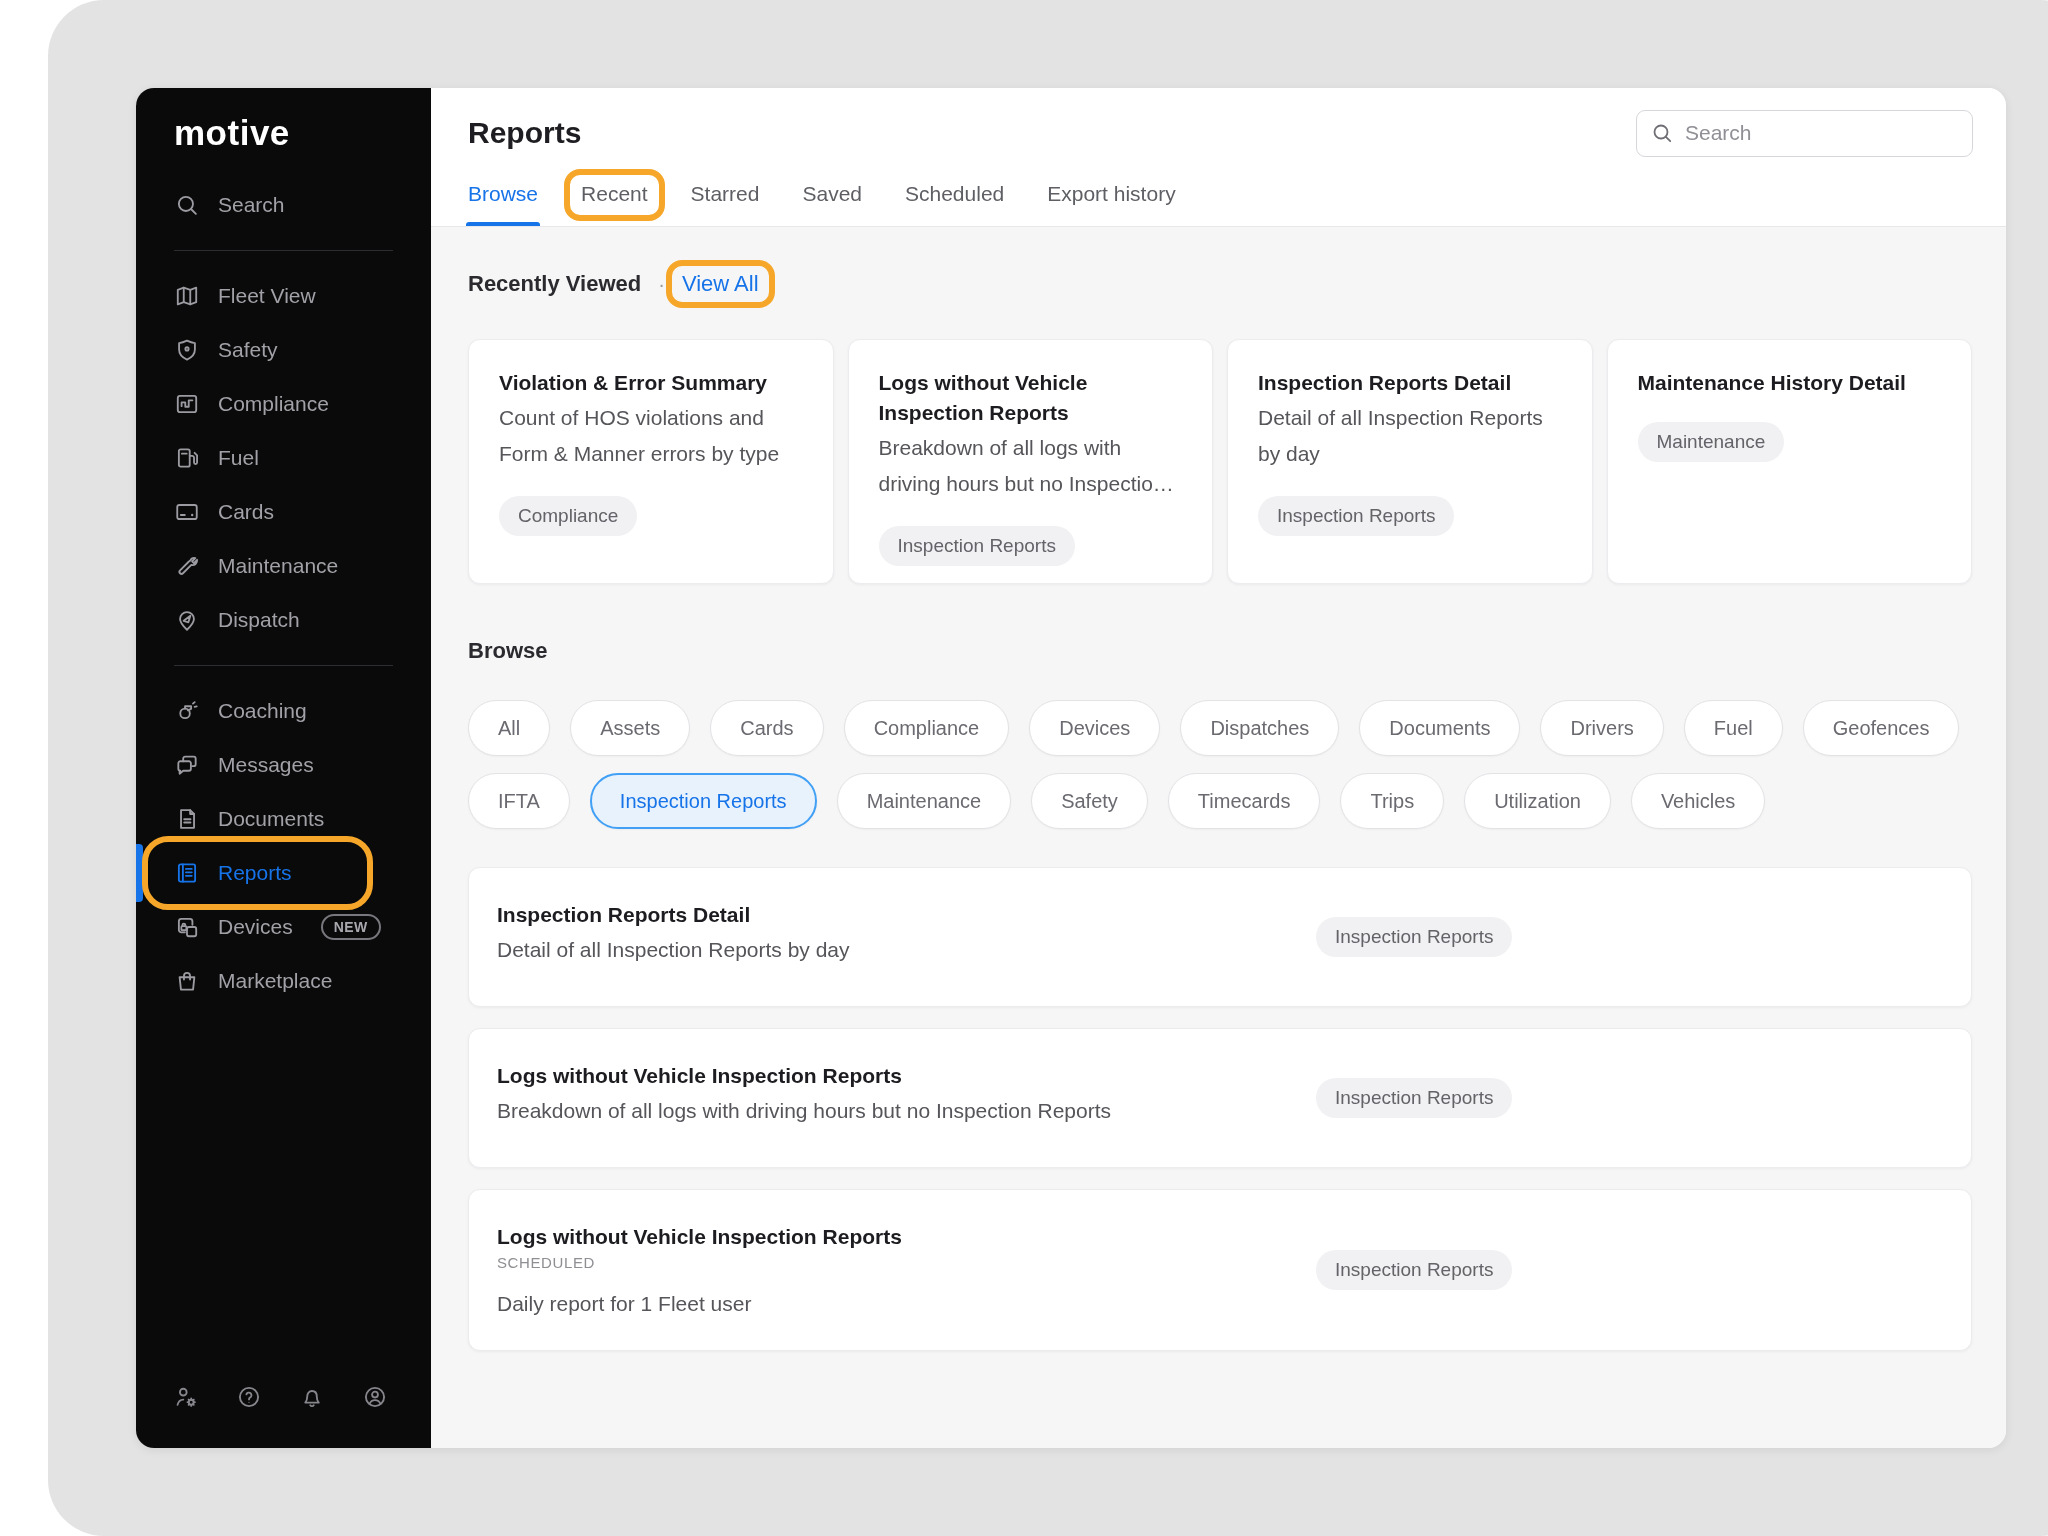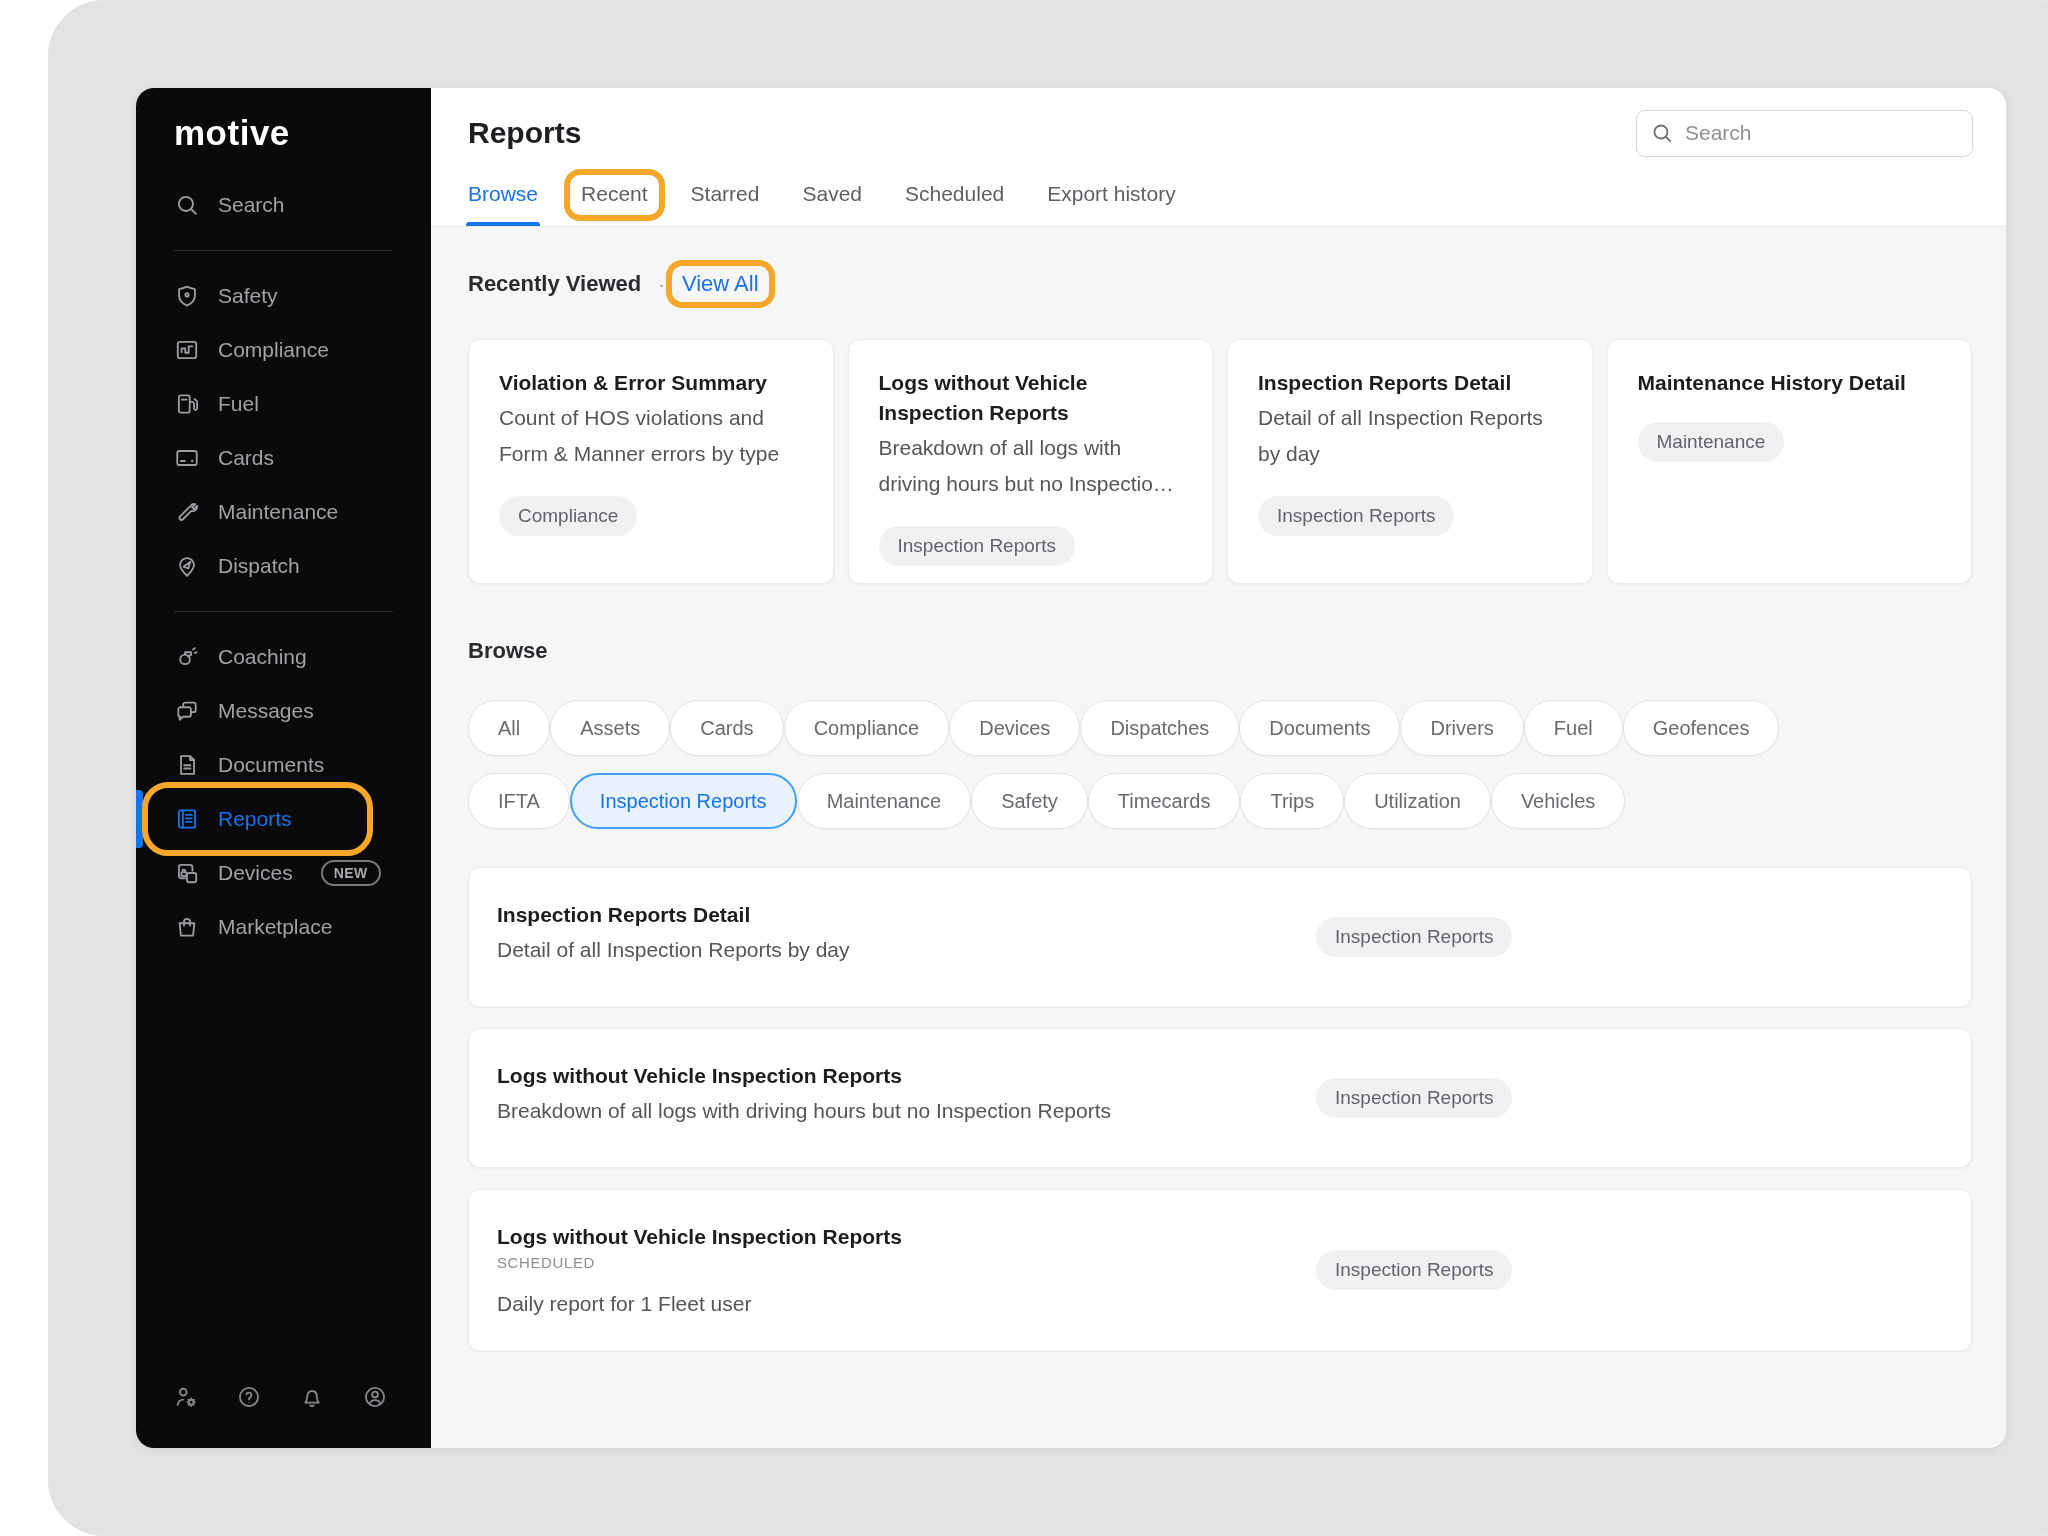--- a/index.html
+++ b/index.html
@@ -43,21 +43,21 @@
   .view-all { position:relative; color:#1673e8; font-size:22px; cursor:pointer; }
 
   .cards { display:flex; gap:14px; margin-top:42px; }
   .card { flex:1; height:245px; background:#ffffff; border:1px solid #ececef; border-radius:12px; padding:28px 30px; box-shadow:0 1px 3px rgba(0,0,0,.05); cursor:pointer; }
   .card .c-title { font-size:21px; font-weight:700; color:#1d1d21; line-height:30px; }
   .card .c-desc { font-size:21px; color:#55555a; line-height:36px; margin-top:2px; display:-webkit-box; -webkit-line-clamp:2; -webkit-box-orient:vertical; overflow:hidden; }
   .tag { display:inline-block; background:#f1f1f3; color:#636368; font-size:19px; border-radius:999px; padding:9px 19px; white-space:nowrap; }
   .card .tag { margin-top:24px; }
 
   .browse-title { margin-top:54px; }
-  .filter-row { display:flex; margin-top:36px; flex-wrap:nowrap; }
+  .filter-row { display:flex; gap:20px; margin-top:36px; flex-wrap:nowrap; }
   .filter-row.second { margin-top:17px; }
   .filter-chip { height:56px; display:flex; align-items:center; padding:0 29px; background:#ffffff; border:1px solid #e3e3e6; border-radius:999px; font-size:20px; color:#6a6a70; box-shadow:0 1px 2px rgba(0,0,0,.04); cursor:pointer; white-space:nowrap; }
   .filter-chip.selected { background:#e7f2fd; border:2px solid #41a0f5; color:#1673e8; padding:0 28px; }
 
   .results { display:flex; flex-direction:column; gap:21px; margin-top:38px; }
   .result { position:relative; background:#ffffff; border:1px solid #ececef; border-radius:12px; padding:32px 28px; min-height:140px; box-shadow:0 1px 3px rgba(0,0,0,.05); cursor:pointer; }
   .result .r-title { font-size:21px; font-weight:700; color:#1d1d21; line-height:29px; }
   .result .r-badge { font-size:15px; color:#8e8e93; letter-spacing:.6px; margin-top:3px; font-weight:400; }
   .result .r-desc { font-size:21px; color:#55555a; line-height:29px; margin-top:6px; }
   .result .tag { position:absolute; left:847px; top:50%; transform:translateY(-50%); }
@@ -84,20 +84,29 @@
         <span class="nicon">
             <svg width="26" height="26" viewBox="0 0 24 24" fill="none" stroke="currentColor" stroke-width="1.7" stroke-linecap="round" stroke-linejoin="round">
               <circle cx="11" cy="11" r="6.5"></circle>
               <line x1="15.9" y1="15.9" x2="20.2" y2="20.2"></line>
             </svg>
           </span>
         <span>Search</span>
       </div>
       <div class="side-divider"></div>
       <nav id="nav-sections">
+          <div class="nav-item">
+            <span class="nicon">
+              <svg width="26" height="26" viewBox="0 0 24 24" fill="none" stroke="currentColor" stroke-width="1.7" stroke-linecap="round" stroke-linejoin="round">
+                <path d="M3.5 6.3 9 4.3l6 2 5.5-2v13.4L15 19.7l-6-2-5.5 2z"></path>
+                <path d="M9 4.3v13.4M15 6.3v13.4"></path>
+              </svg>
+            </span>
+            <span>Fleet View</span>
+          </div>
           <div class="nav-item">
             <span class="nicon">
               <svg width="26" height="26" viewBox="0 0 24 24" fill="none" stroke="currentColor" stroke-width="1.7" stroke-linecap="round" stroke-linejoin="round">
                 <path d="M12 3.4c2.5 1.2 5 2 7.3 2.2v6c0 4.2-2.9 7.4-7.3 9.2-4.4-1.8-7.3-5-7.3-9.2v-6C7 5.4 9.5 4.6 12 3.4z"></path>
                 <circle cx="12" cy="11" r="1.5"></circle>
               </svg>
             </span>
             <span>Safety</span>
           </div>
           <div class="nav-item">

